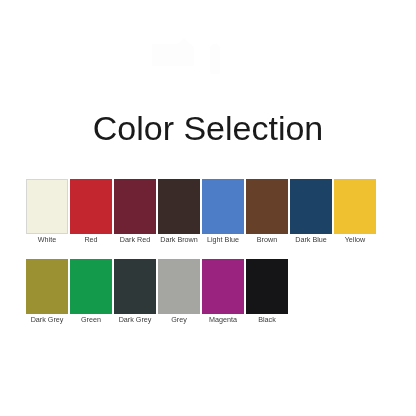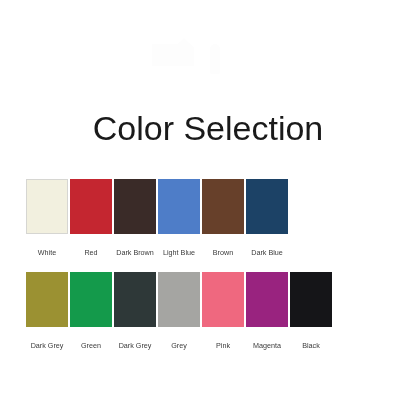--- a/index.html
+++ b/index.html
@@ -78,21 +78,21 @@
     align-items: center;
   }
 
   .swatch-chip {
     width: 42px;
     height: 55px;
     display: block;
   }
 
   .swatch-label {
-    margin-top: 14px;
+    margin-top: 1px;
     font-size: 7.2px;
     line-height: 9px;
     color: #3a3a3a;
     text-align: center;
     white-space: nowrap;
     font-family: "Liberation Sans", sans-serif;
   }
 </style>
 </head>
 <body style="background: rgb(255, 255, 255);">
@@ -111,58 +111,62 @@
     <div class="swatch-row">
         <div class="swatch-cell">
           <div class="swatch-chip" style="background: rgb(242, 240, 223); border: 1px solid rgb(214, 214, 210); width: 40px; height: 53px;"></div>
           <div class="swatch-label">White</div>
         </div>
         <div class="swatch-cell">
           <div class="swatch-chip" style="background: rgb(196, 38, 48);"></div>
           <div class="swatch-label">Red</div>
         </div>
         <div class="swatch-cell">
+          <div class="swatch-chip" style="background: rgb(110, 34, 52);"></div>
+          <div class="swatch-label">Dark Red</div>
+        </div>
+        <div class="swatch-cell">
           <div class="swatch-chip" style="background: rgb(58, 43, 40);"></div>
           <div class="swatch-label">Dark Brown</div>
         </div>
         <div class="swatch-cell">
           <div class="swatch-chip" style="background: rgb(78, 125, 200);"></div>
           <div class="swatch-label">Light Blue</div>
         </div>
         <div class="swatch-cell">
           <div class="swatch-chip" style="background: rgb(103, 64, 42);"></div>
           <div class="swatch-label">Brown</div>
         </div>
         <div class="swatch-cell">
           <div class="swatch-chip" style="background: rgb(28, 66, 102);"></div>
           <div class="swatch-label">Dark Blue</div>
+        </div>
+        <div class="swatch-cell">
+          <div class="swatch-chip" style="background: rgb(239, 192, 47);"></div>
+          <div class="swatch-label">Yellow</div>
         </div>
       </div>
     <div class="swatch-row">
         <div class="swatch-cell">
           <div class="swatch-chip" style="background: rgb(155, 145, 50);"></div>
           <div class="swatch-label">Dark Grey</div>
         </div>
         <div class="swatch-cell">
           <div class="swatch-chip" style="background: rgb(20, 154, 75);"></div>
           <div class="swatch-label">Green</div>
         </div>
         <div class="swatch-cell">
           <div class="swatch-chip" style="background: rgb(46, 56, 56);"></div>
           <div class="swatch-label">Dark Grey</div>
         </div>
         <div class="swatch-cell">
           <div class="swatch-chip" style="background: rgb(165, 165, 162);"></div>
           <div class="swatch-label">Grey</div>
         </div>
         <div class="swatch-cell">
-          <div class="swatch-chip" style="background: rgb(239, 104, 127);"></div>
-          <div class="swatch-label">Pink</div>
-        </div>
-        <div class="swatch-cell">
           <div class="swatch-chip" style="background: rgb(153, 35, 127);"></div>
           <div class="swatch-label">Magenta</div>
         </div>
         <div class="swatch-cell">
           <div class="swatch-chip" style="background: rgb(21, 21, 24);"></div>
           <div class="swatch-label">Black</div>
         </div>
       </div>
   </div>
 

